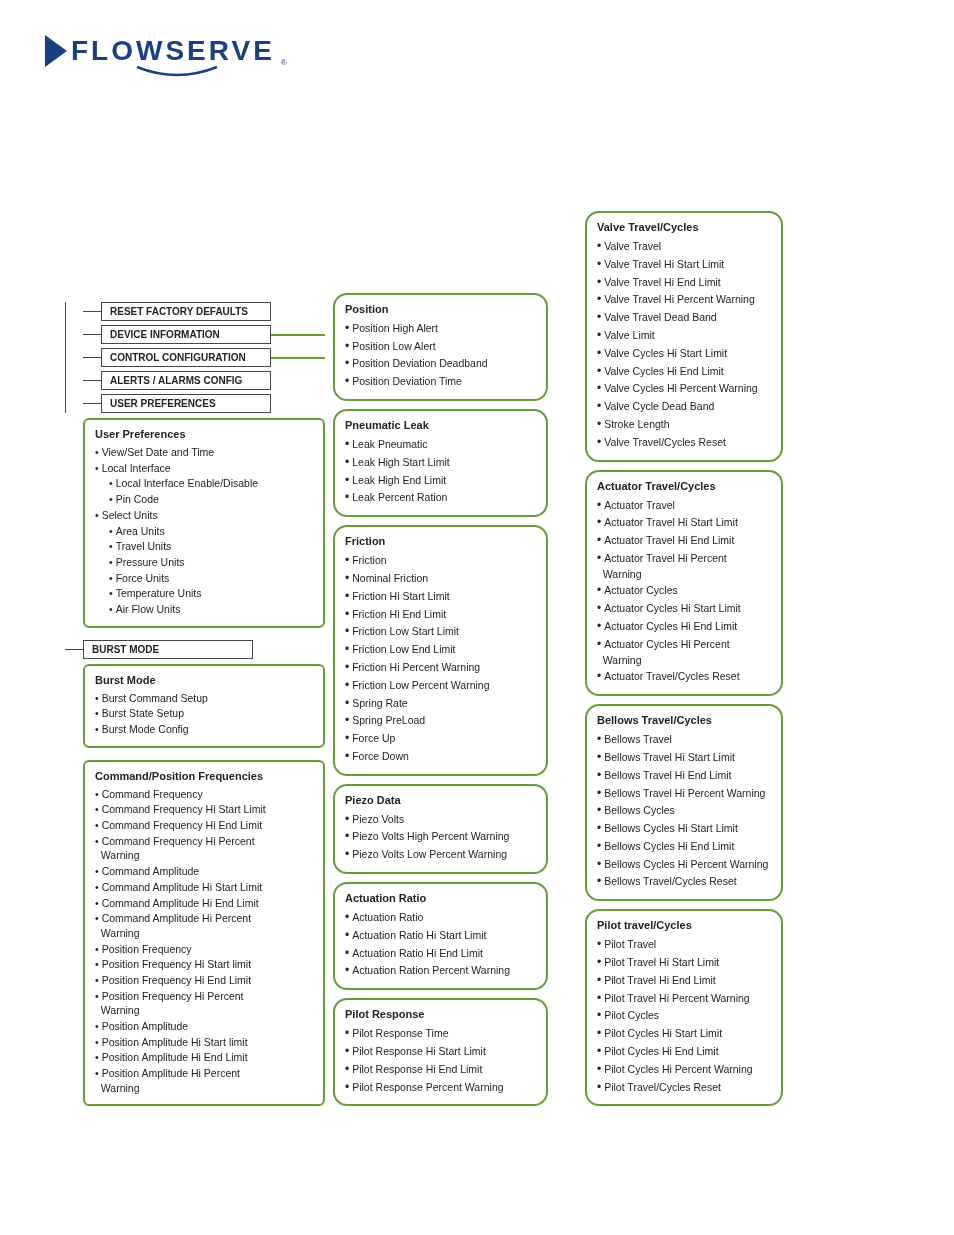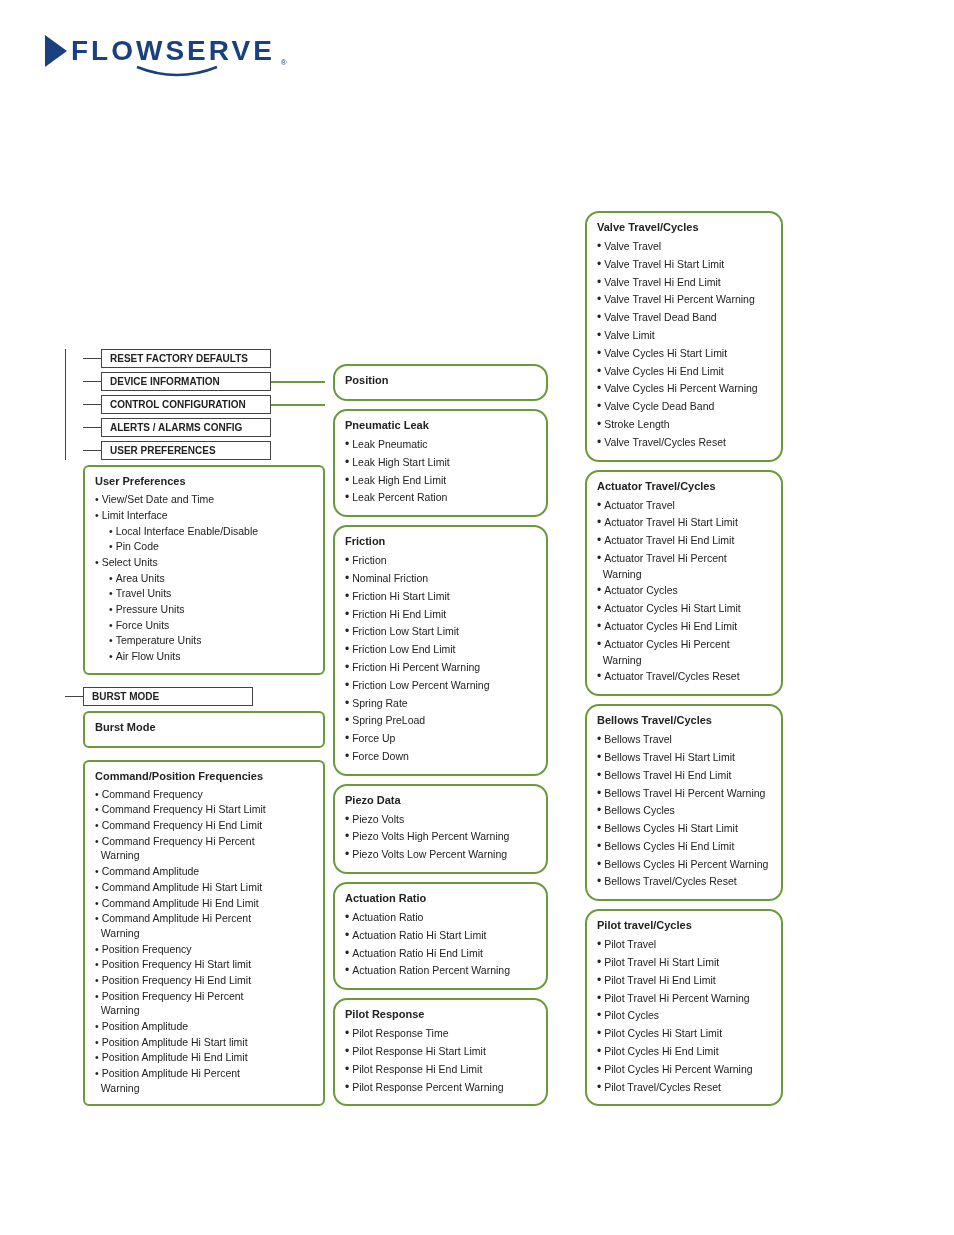--- a/index.html
+++ b/index.html
@@ -232,21 +232,21 @@
               <span>USER PREFERENCES</span>
             </div>
           </div>
         </div>
 
         <div style="margin-left:38px;margin-top:5px;">
           <div class="sub-content-box">
             <div class="box-title">User Preferences</div>
             <ul>
               <li>View/Set Date and Time</li>
-              <li>Limit Interface</li>
+              <li>Local Interface</li>
               <li class="li-indent">Local Interface Enable/Disable</li>
               <li class="li-indent">Pin Code</li>
               <li>Select Units</li>
               <li class="li-indent">Area Units</li>
               <li class="li-indent">Travel Units</li>
               <li class="li-indent">Pressure Units</li>
               <li class="li-indent">Force Units</li>
               <li class="li-indent">Temperature Units</li>
               <li class="li-indent">Air Flow Units</li>
             </ul>
@@ -256,20 +256,25 @@
         <div style="margin-left:20px;margin-top:12px;display:flex;align-items:center;">
           <div style="width:18px;height:1px;background:#444;flex-shrink:0;"></div>
           <div class="ti-box">
             <span>BURST MODE</span>
           </div>
         </div>
 
         <div style="margin-left:38px;margin-top:5px;">
           <div class="sub-content-box">
             <div class="box-title">Burst Mode</div>
+            <ul>
+              <li>Burst Command Setup</li>
+              <li>Burst State Setup</li>
+              <li>Burst Mode Config</li>
+            </ul>
           </div>
         </div>
 
         <div style="margin-left:38px;margin-top:12px;border-radius:32px;">
           <div class="sub-content-box" style="max-width:270px;">
             <div class="box-title">Command/Position Frequencies</div>
             <ul>
               <li>Command Frequency</li>
               <li>Command Frequency Hi Start Limit</li>
               <li>Command Frequency Hi End Limit</li>
@@ -289,20 +294,26 @@
             </ul>
           </div>
         </div>
 
       </div>
 
       <div style="width:215px;flex-shrink:0;margin-left:8px;margin-top:110px;display:flex;flex-direction:column;gap:8px;">
 
         <div class="content-box">
           <div class="box-title">Position</div>
+          <ul>
+            <li>Position High Alert</li>
+            <li>Position Low Alert</li>
+            <li>Position Deviation Deadband</li>
+            <li>Position Deviation Time</li>
+          </ul>
         </div>
 
         <div class="content-box">
           <div class="box-title">Pneumatic Leak</div>
           <ul>
             <li>Leak Pneumatic</li>
             <li>Leak High Start Limit</li>
             <li>Leak High End Limit</li>
             <li>Leak Percent Ration</li>
           </ul>

